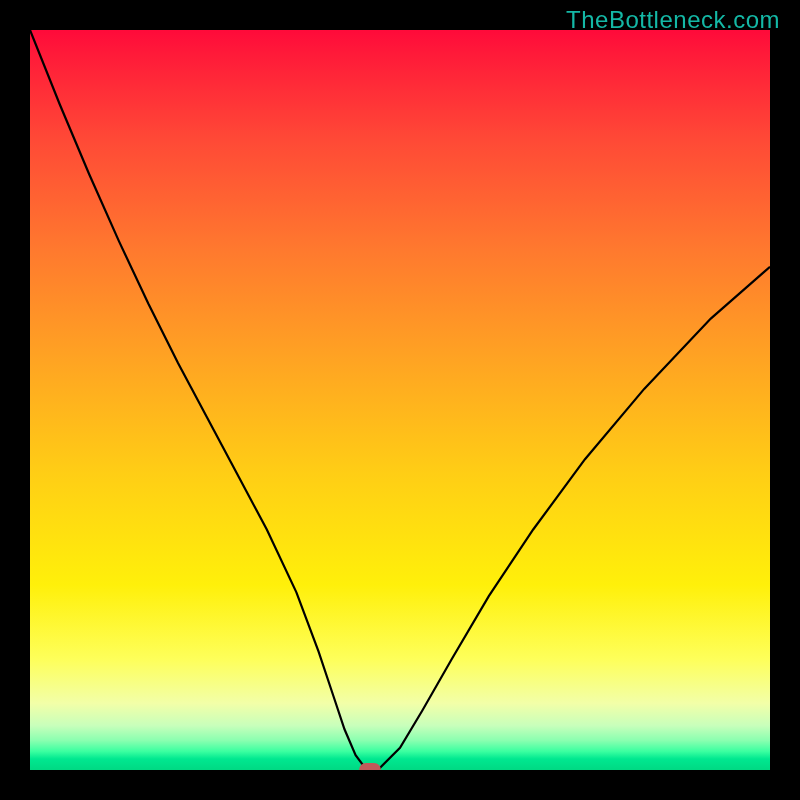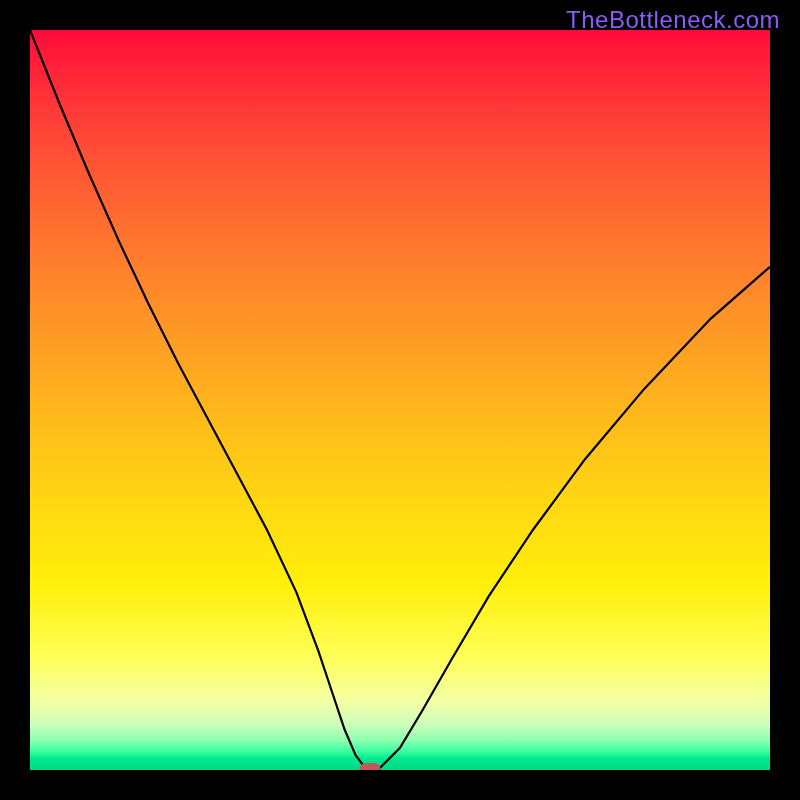--- a/index.html
+++ b/index.html
@@ -8,21 +8,21 @@
     width: 800px;
     height: 800px;
     background: #000;
     position: relative;
     font-family: Arial, sans-serif;
   }
   .watermark {
     position: absolute;
     top: 6px;
     right: 20px;
-    color: #8b5cf6;
+    color: #14b8a6;
     font-size: 24px;
     font-weight: 500;
     z-index: 10;
     letter-spacing: 0.5px;
   }
   .plot-area {
     position: absolute;
     left: 30px;
     top: 30px;
     width: 740px;

